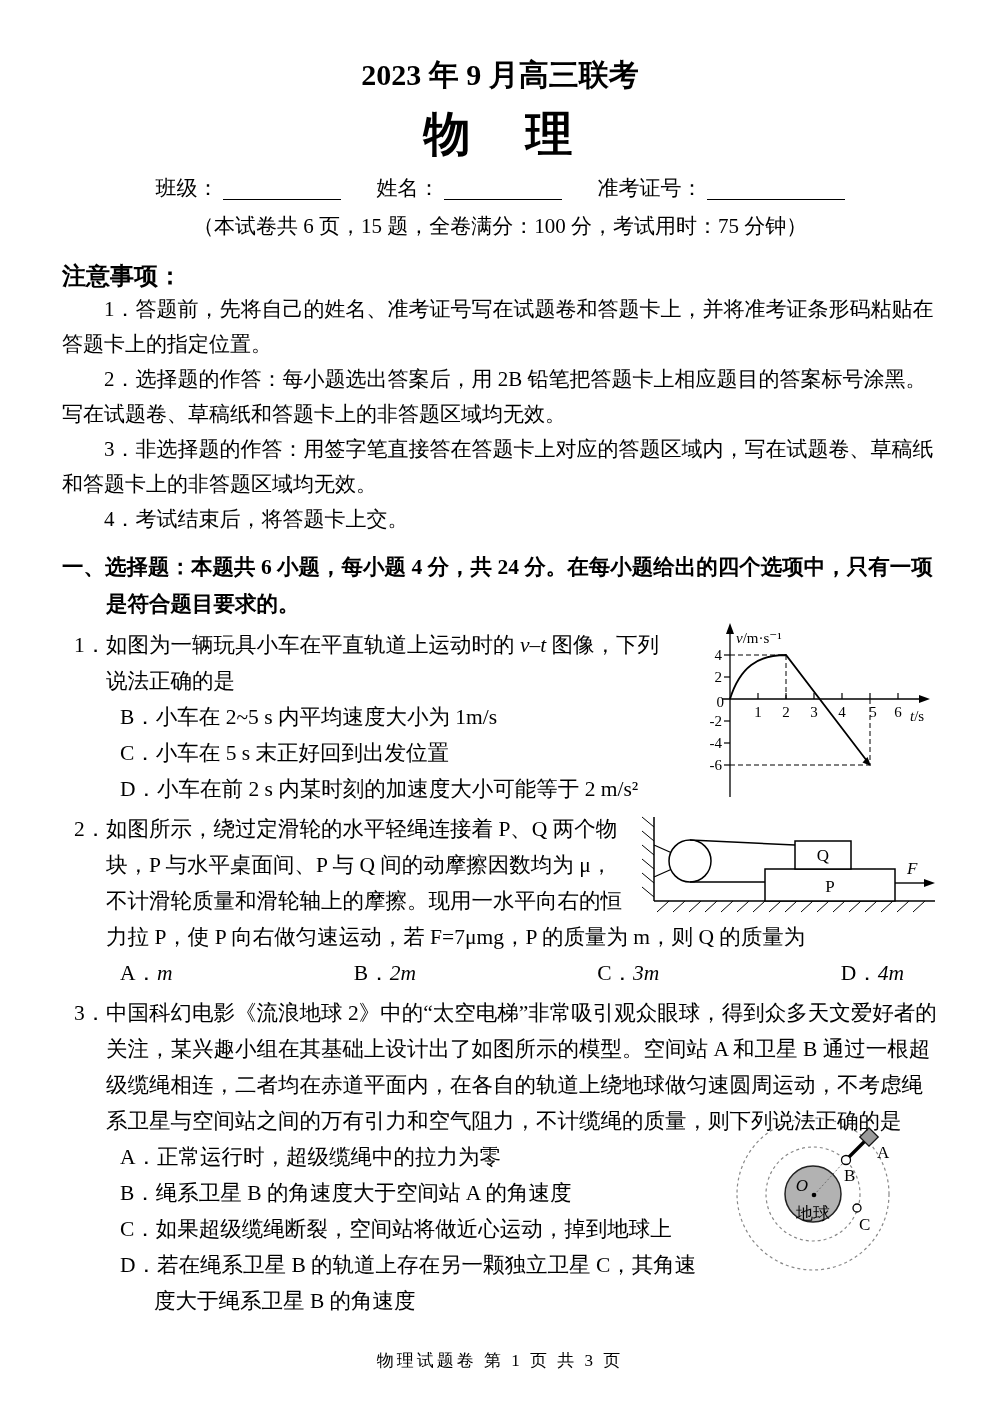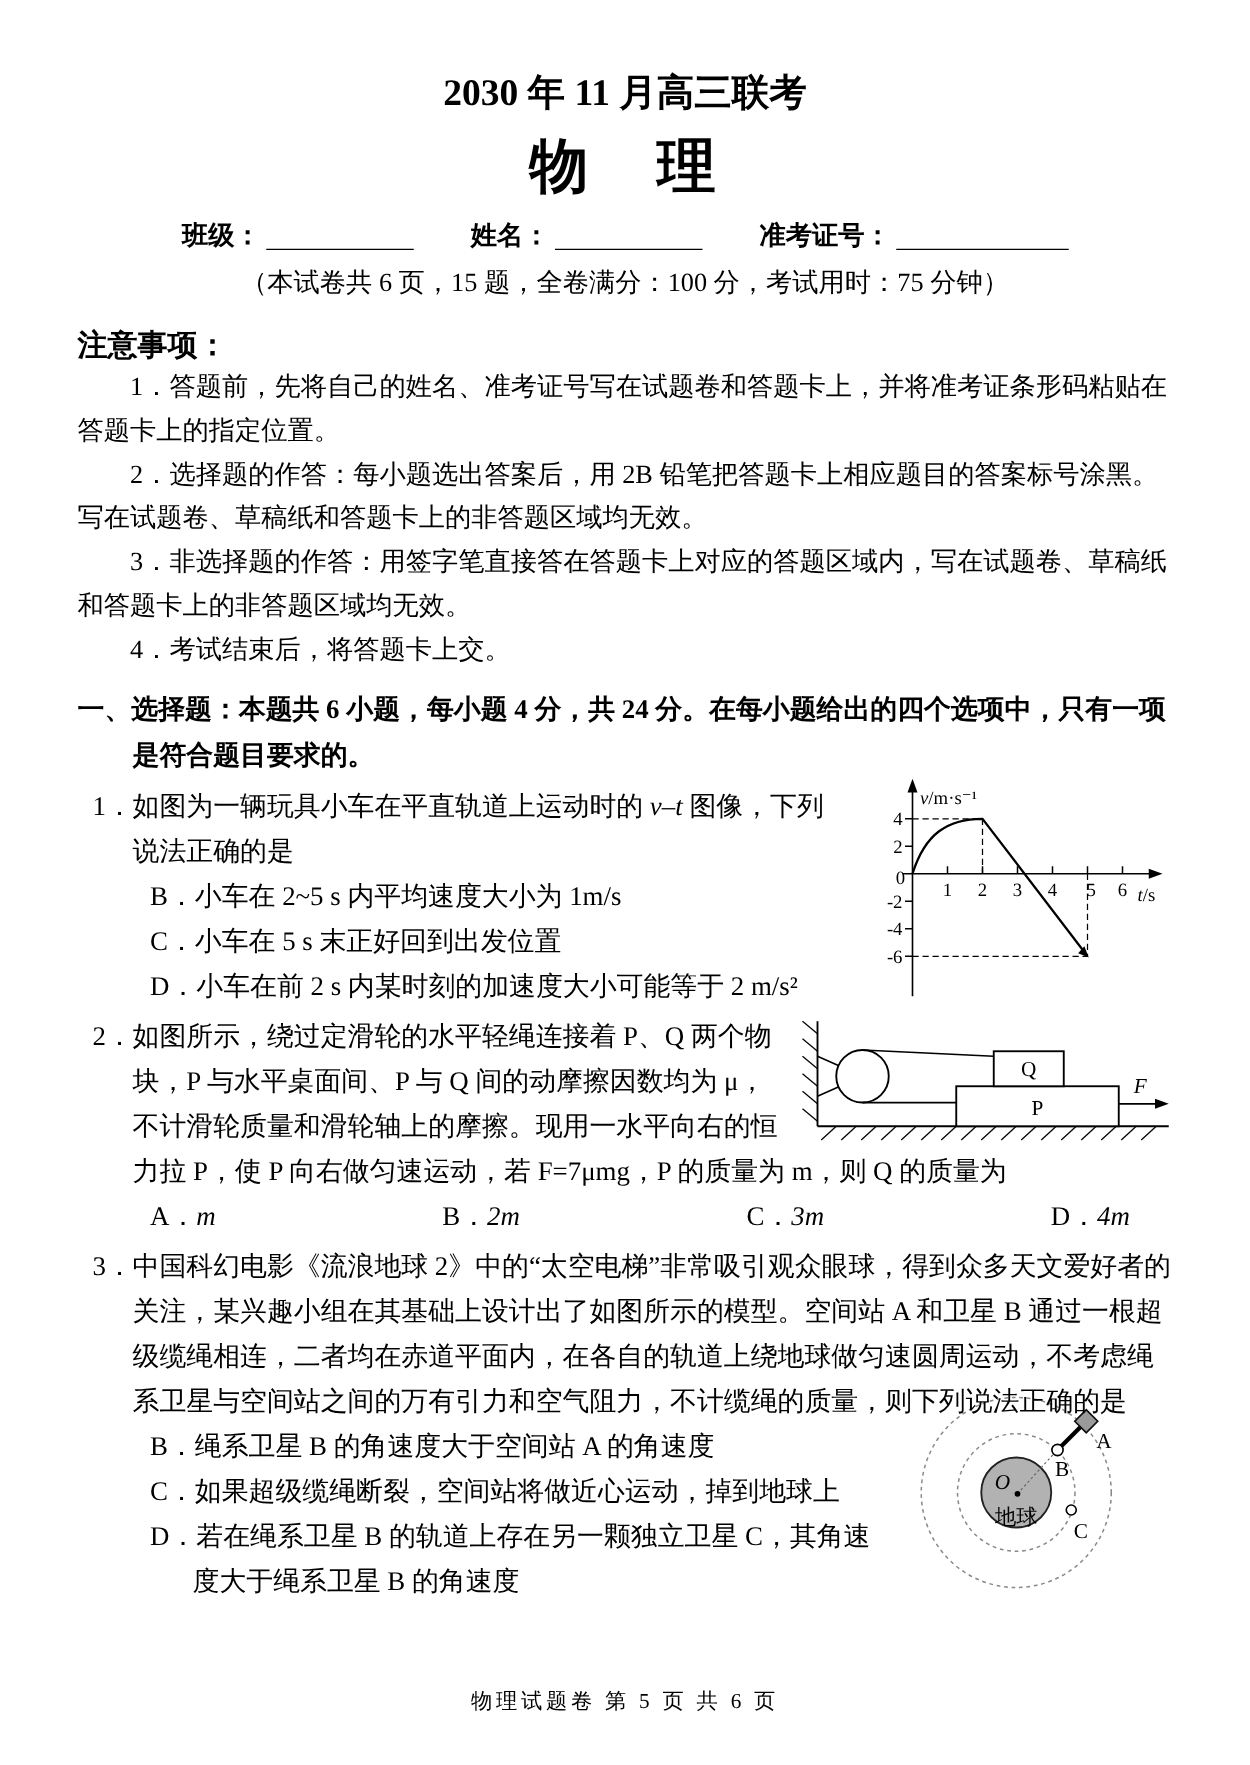--- a/index.html
+++ b/index.html
@@ -4,21 +4,21 @@
 <style>
   * { box-sizing: border-box; }
   html,body { margin:0; padding:0; background:#e8e8e8; }
   body { font-family:"Liberation Serif","DejaVu Serif",serif; color:#000; }
   .page {
     position:relative; width:1000px; height:1412px; margin:0 auto;
     background:#ffffff; overflow:hidden; padding:56px 62px 0 62px;
   }
   .exam-title { text-align:center; font-size:30px; font-weight:bold; line-height:38px; margin:0; }
   .subject-title { text-align:center; font-size:47px; font-weight:bold; line-height:56px; margin:12px 0 4px 0; letter-spacing:4px; }
-  .info-row { display:flex; justify-content:center; align-items:flex-end; gap:20px; font-size:21px; margin-top:12px;font-weight:bold; }
+  .info-row { display:flex; justify-content:center; align-items:flex-end; gap:10px; font-size:21px; margin-top:12px; }
   .info-group { display:flex; align-items:flex-end; }
   .blank-line { display:inline-block; border-bottom:1.6px solid #000; height:26px; width:118px; margin:0 26px 2px 4px; }
   .blank-line.wide { width:138px; margin-right:0; }
   .paper-info { text-align:center; font-size:21px; margin-top:10px; }
   .notice-title { font-size:24px; font-weight:bold; margin-top:20px; font-family:"Liberation Sans","DejaVu Sans",sans-serif; }
   .notice p { font-size:21px; line-height:35px; margin:0; text-indent:2em; }
   .section-title { font-size:21.5px; font-weight:bold; line-height:37px; margin-top:12px; padding-left:44px; text-indent:-44px; }
   .question { position:relative; padding-left:44px; font-size:21.5px; line-height:36px; margin-top:4px; }
   .qnum { position:absolute; left:12px; top:0; }
   .option { padding-left:34px; text-indent:-34px; margin-left:14px; }
@@ -29,21 +29,21 @@
   .fig-pulley { float:right; width:305px; height:102px; margin:0 0 4px 10px; }
   .fig-orbit { float:right; width:225px; height:205px; margin:-45px 0 0 8px; }
   svg text { font-family:"Liberation Serif","DejaVu Serif",serif; }
   .footer { position:absolute; left:0; right:0; bottom:40px; text-align:center; font-size:17px; letter-spacing:3px; }
 </style>
 </head>
 <body>
 
 <div class="page">
 
-  <div class="exam-title">2030 年 11 月高三联考</div>
+  <div class="exam-title">2023 年 9 月高三联考</div>
   <div class="subject-title">物　理</div>
 
   <div class="info-row">
     <span class="info-group">
       <span>班级：</span>
       <span class="blank-line"></span>
     </span>
     <span class="info-group">
       <span>姓名：</span>
       <span class="blank-line"></span>
@@ -192,21 +192,22 @@
         <line x1="136" y1="63" x2="152" y2="47" stroke="#000" stroke-width="3.4"></line>
         <circle cx="133" cy="66" r="4.5" fill="#fff" stroke="#000" stroke-width="1.3"></circle>
         <g transform="translate(156,43) rotate(45)">
           <rect x="-6.5" y="-6.5" width="13" height="13" fill="#9a9a9a" stroke="#111" stroke-width="1.3"></rect>
         </g>
         <text x="164" y="64" font-size="17">A</text>
         <text x="131" y="87" font-size="17">B</text>
         <circle cx="144" cy="114" r="4" fill="#fff" stroke="#000" stroke-width="1.3"></circle>
         <text x="146" y="136" font-size="17">C</text>
       </svg>
+      <div class="option">A．正常运行时，超级缆绳中的拉力为零</div>
       <div class="option">B．绳系卫星 B 的角速度大于空间站 A 的角速度</div>
       <div class="option">C．如果超级缆绳断裂，空间站将做近心运动，掉到地球上</div>
       <div class="option">D．若在绳系卫星 B 的轨道上存在另一颗独立卫星 C，其角速度大于绳系卫星 B 的角速度</div>
     </div>
   </div>
 
-  <div class="footer">物理试题卷 第 5 页 共 6 页</div>
+  <div class="footer">物理试题卷 第 1 页 共 3 页</div>
 
 </div>
 
 </body></html>

